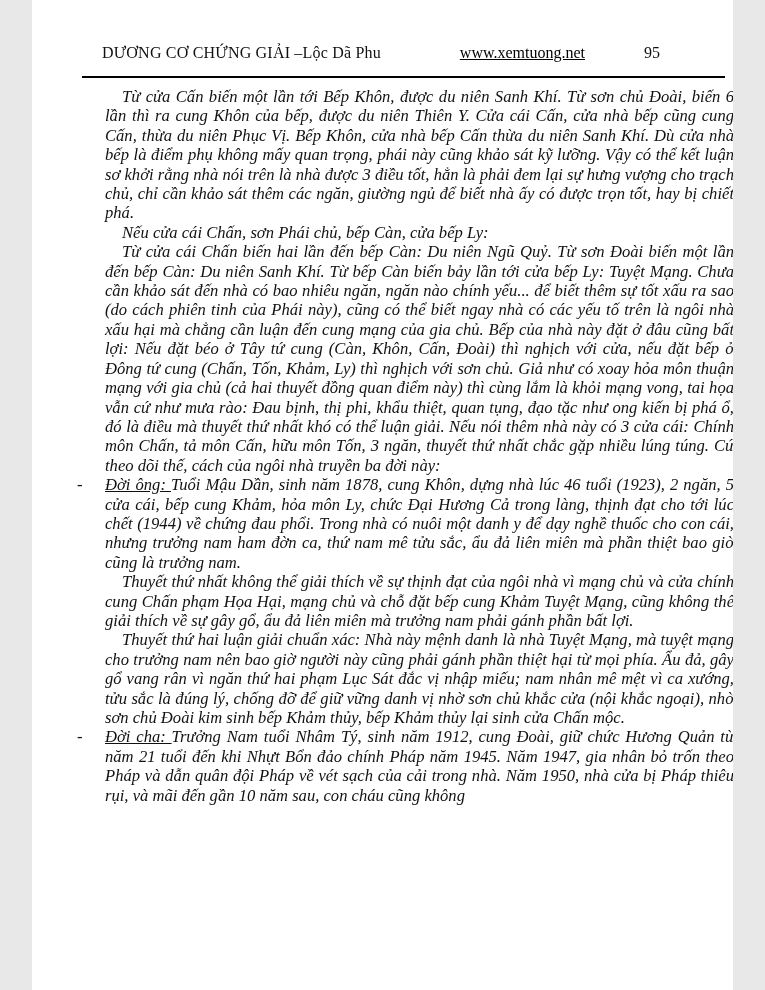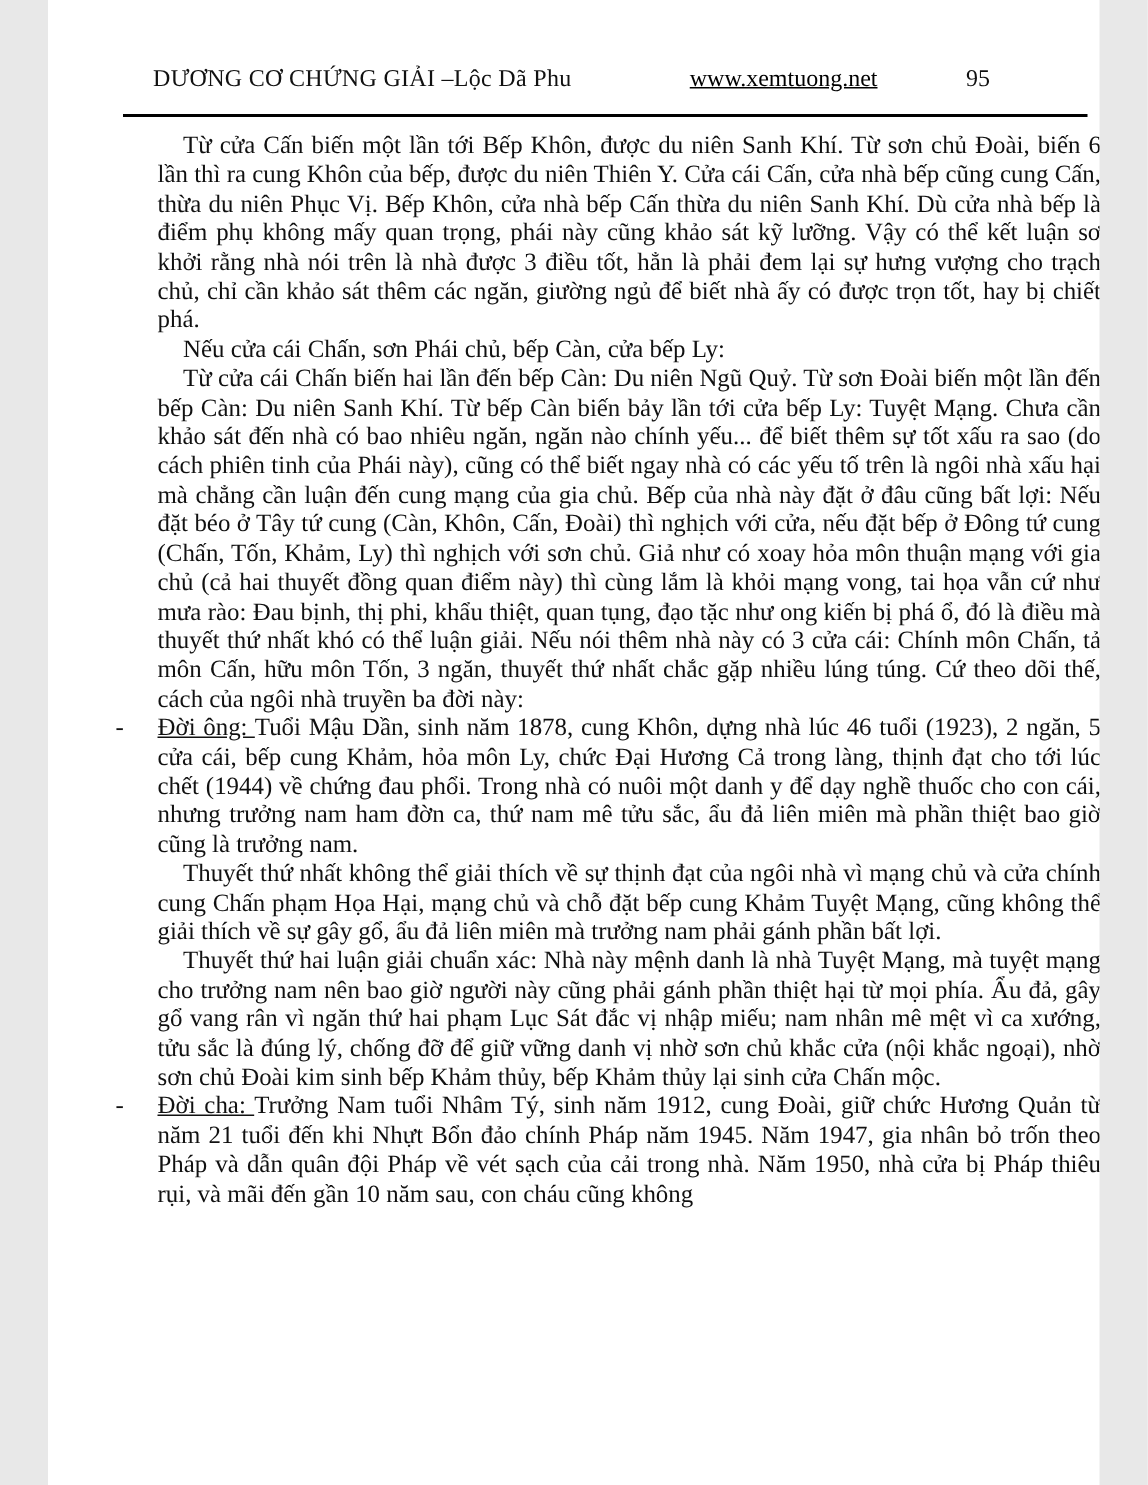--- a/index.html
+++ b/index.html
@@ -41,20 +41,21 @@
     background: #000000;
   }
   .body-text {
     position: absolute;
     top: 87px;
     left: 73px;
     width: 629px;
     font-size: 16.6px;
     line-height: 19.4px;
     text-align: justify;
+    font-style: italic;
   }
   .para { margin: 0; }
   .indent { text-indent: 17px; }
   .list-item { position: relative; }
   .list-dash {
     position: absolute;
     left: -28px;
     top: 0;
     text-indent: 0;
   }

